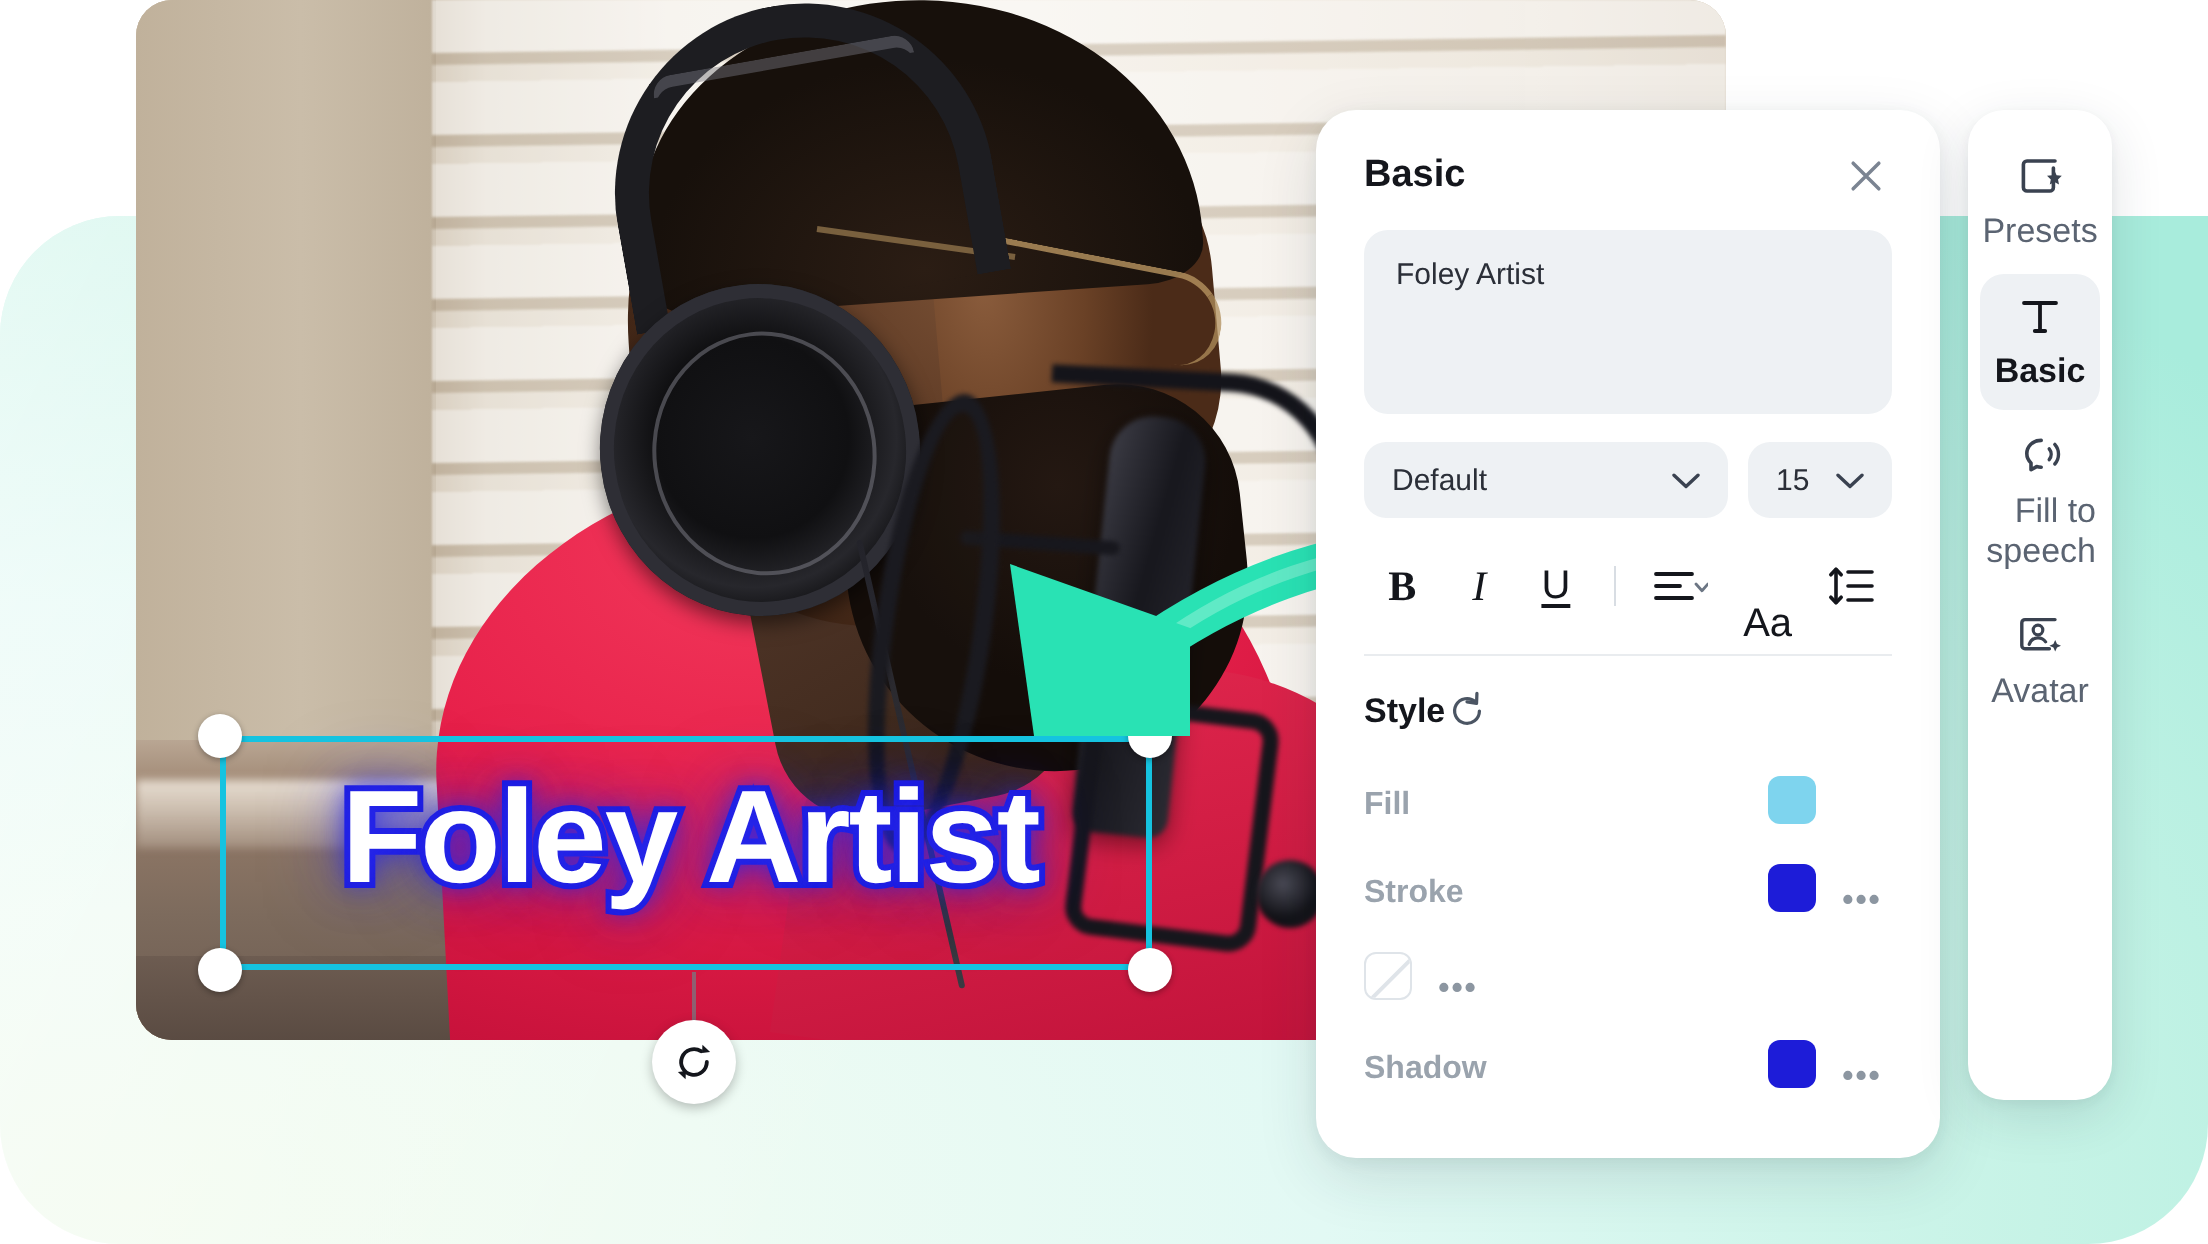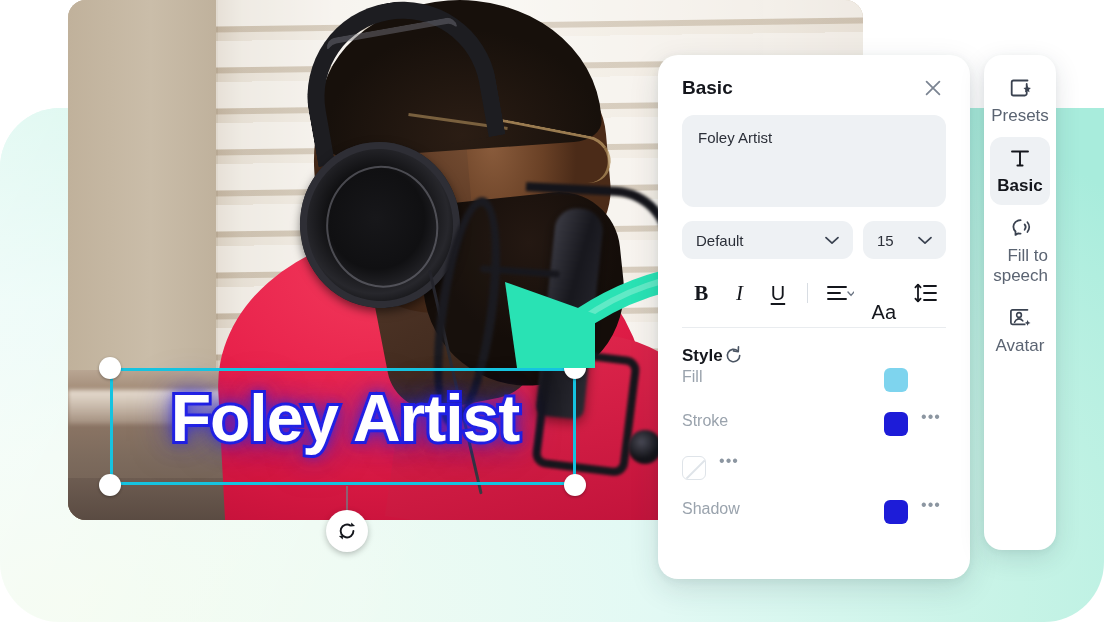--- a/index.html
+++ b/index.html
@@ -270,21 +270,21 @@
     padding:14px 16px;
     font-size:15px; color:#2b2f38;
   }
   .row-selects { display:flex; gap:10px; margin-top:14px; }
   .select {
     height:38px; background:#eef1f4; border-radius:11px;
     display:flex; align-items:center; justify-content:space-between;
     padding: 0 14px; font-size:15px; color:#2b2f38; cursor:pointer;
   }
   .select-font { flex: 1 1 auto; }
-  .select-size { width: 83px; }
+  .select-size { width: 72px; }
   .chev { width:14px; height:9px; flex:none; }
 
   .toolbar-row {
     display:flex; align-items:center; gap:0px;
     margin-top:14px; height:40px;
   }
   .tb {
     width:42px; height:36px; display:flex; align-items:center; justify-content:center;
     cursor:pointer; color:#14161c;
   }
@@ -297,21 +297,21 @@
   .divider { height:1px; background:#e9ecef; margin-top:14px; }
 
   .style-head {
     display:flex; align-items:center; 
     margin-top:16px; height:24px;
   }
   .style-title { font-size:17px; font-weight:700; color:#14161c; }
   .reset-btn { width:22px; height:22px; cursor:pointer; }
 
   .style-row {
-    display:flex; align-items:flex-start; height:44px;
+    display:flex; align-items:flex-end; height:44px;font-weight:bold;
   }
   .style-label { flex:1; font-size:16px; color:#9aa3ad; }
   .swatch {
     width:24px; height:24px; border-radius:6px; cursor:pointer; flex:none;
   }
   .swatch-none {
     background:#fff; border:1.5px solid #dfe4e9;
     position:relative; overflow:hidden;
   }
   .swatch-none::after{

